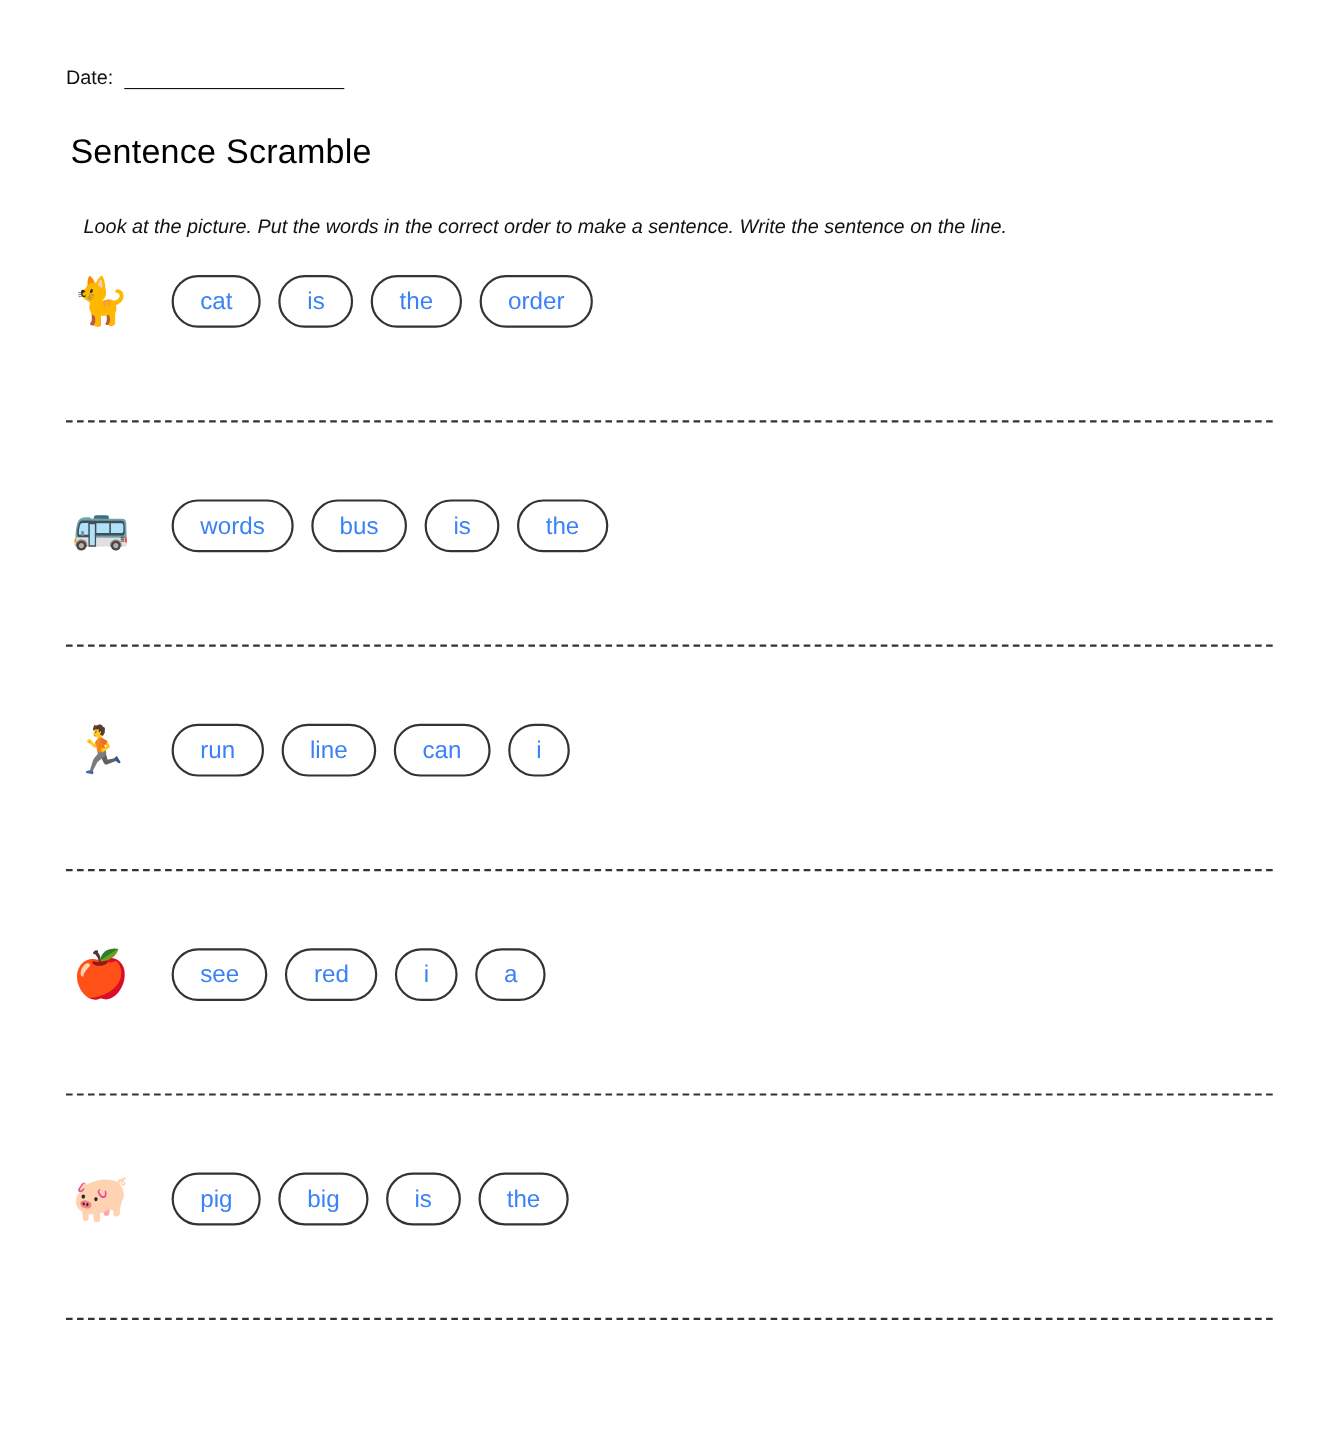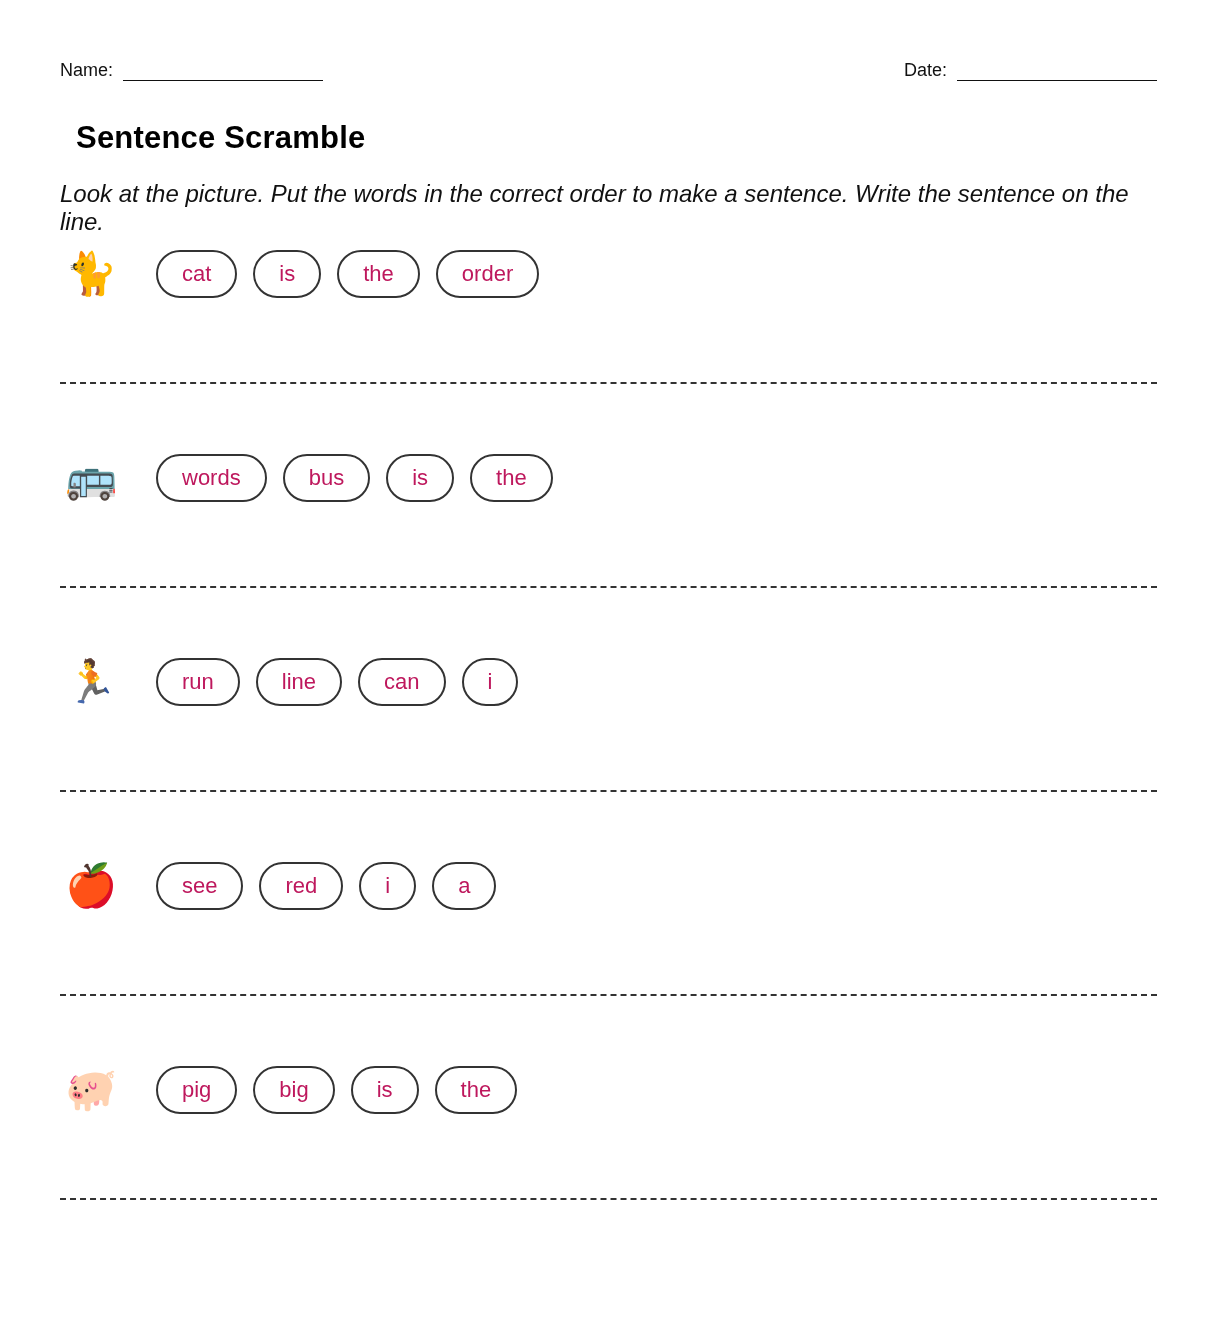--- a/index.html
+++ b/index.html
@@ -12,53 +12,49 @@
     position: absolute; top: 58px; left: 0; width: 1097px; height: 26px;
     display: flex; justify-content: space-between; font-size: 18px;
   }
   .field { display: flex; align-items: flex-start; }
   .field-label { line-height: 24px; }
   .field-line {
     display: inline-block; width: 200px; height: 22px;
     border-bottom: 1.5px solid #111; margin-left: 10px;
   }
   .title {
-    position: absolute; top: 120px; left: 16px; margin: 0;
-    font-size: 31px; font-weight: bold; color: #000; letter-spacing: 0.2px;
+    position: absolute; top: 120px; left: 4px; margin: 0;
+    font-size: 31px; font-weight: normal; color: #000; letter-spacing: 0.2px;
   }
   .instructions {
-    position: absolute; top: 180px; left: 0; margin: 0;
-    font-size: 24px; font-style: italic; color: #111;
+    position: absolute; top: 180px; left: 0; margin: 16px;
+    font-size: 18px; font-style: italic; color: #111;
   }
   .row { position: absolute; left: 0; width: 1097px; height: 204px; }
   .row-content { position: absolute; top: 0; left: 0; display: flex; align-items: center; height: 48px; }
   .pic {
     width: 56px; height: 48px; display: flex; align-items: center; justify-content: center;
     font-size: 42px; line-height: 48px; margin-left: 4px;
   }
   .pills { display: flex; gap: 16px; margin-left: 36px; }
   .pill {
     height: 44px; padding: 0 24px; border: 2px solid #333; border-radius: 24px;
     display: flex; align-items: center; justify-content: center;
-    font-size: 22px; color: #be185d; background: #fff; cursor: pointer;
+    font-size: 22px; color: #3b82f6; background: #fff; cursor: pointer;
   }
   .write-line {
     position: absolute; left: 0; top: 132px; width: 1097px; height: 0;
     border-top: 2.5px dashed #333;
   }
 </style>
 </head>
 <body>
 
 <div class="page">
   <div class="header-row">
-    <div class="field">
-      <span class="field-label">Name:</span>
-      <span class="field-line"></span>
-    </div>
     <div class="field">
       <span class="field-label">Date:</span>
       <span class="field-line"></span>
     </div>
   </div>
 
   <h1 class="title">Sentence Scramble</h1>
   <p class="instructions">Look at the picture. Put the words in the correct order to make a sentence. Write the sentence on the line.</p>
 
   <div class="row" style="top:250px;">

